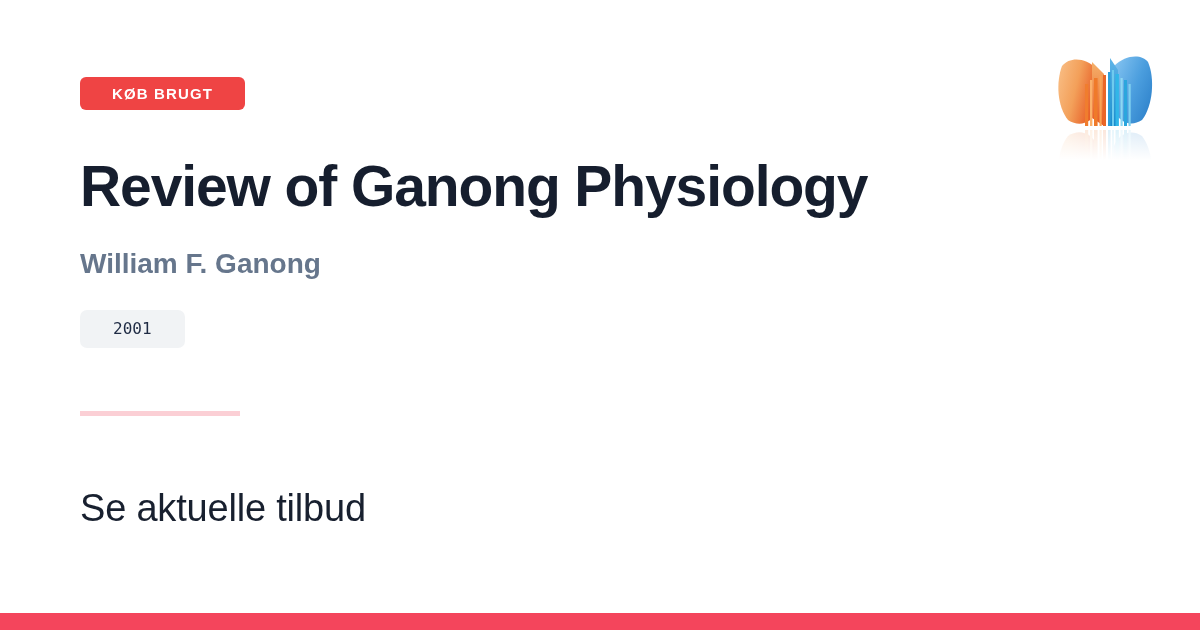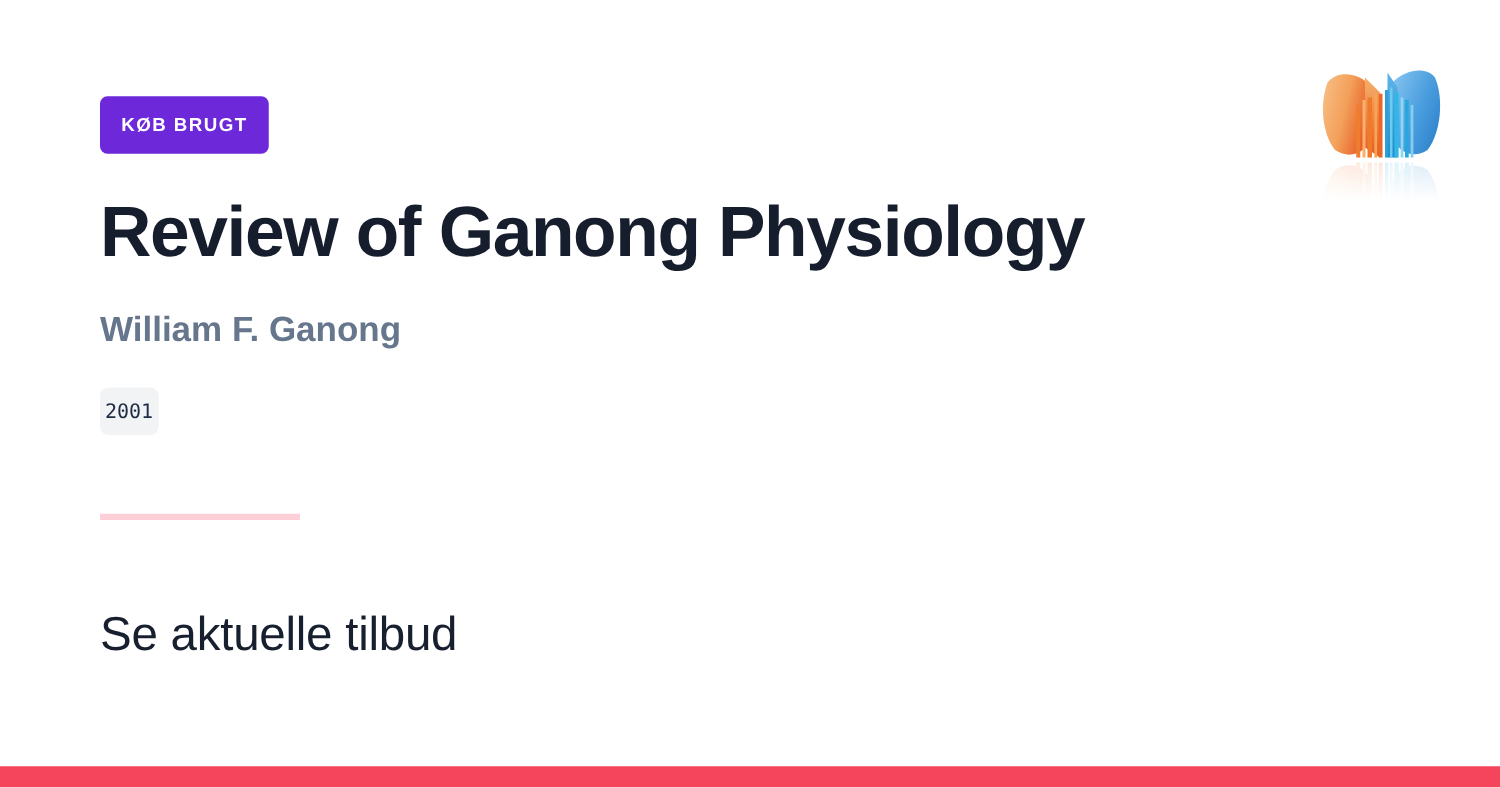--- a/index.html
+++ b/index.html
@@ -34,27 +34,27 @@
     display: block;
     width: 106px;
     height: 112px;
   }
 
   
   .badge {
     position: absolute;
     left: 80px;
     top: 77px;
-    height: 46px;
+    height: 33px;
     box-sizing: border-box;
     display: inline-flex;
     align-items: center;
-    padding: 0 17px;
+    padding: 0 32px;
     border-radius: 6px;
-    background: #6d28d9;
+    background: #ef4444;
     color: #ffffff;
     font-size: 15px;
     font-weight: bold;
     letter-spacing: 1.15px;
     line-height: 1;
     white-space: nowrap;
   }
 
   
   .title {
@@ -83,21 +83,21 @@
   }
 
   .year-chip {
     position: absolute;
     left: 80px;
     top: 310px;
     height: 38px;
     box-sizing: border-box;
     display: inline-flex;
     align-items: center;
-    padding: 0 4px;
+    padding: 0 33px;
     border-radius: 7px;
     background: #f1f3f5;
     color: #1f2b44;
     font-family: "DejaVu Sans Mono", "Liberation Mono", monospace;
     font-size: 16px;
     line-height: 1;
   }
 
   
   .divider {

